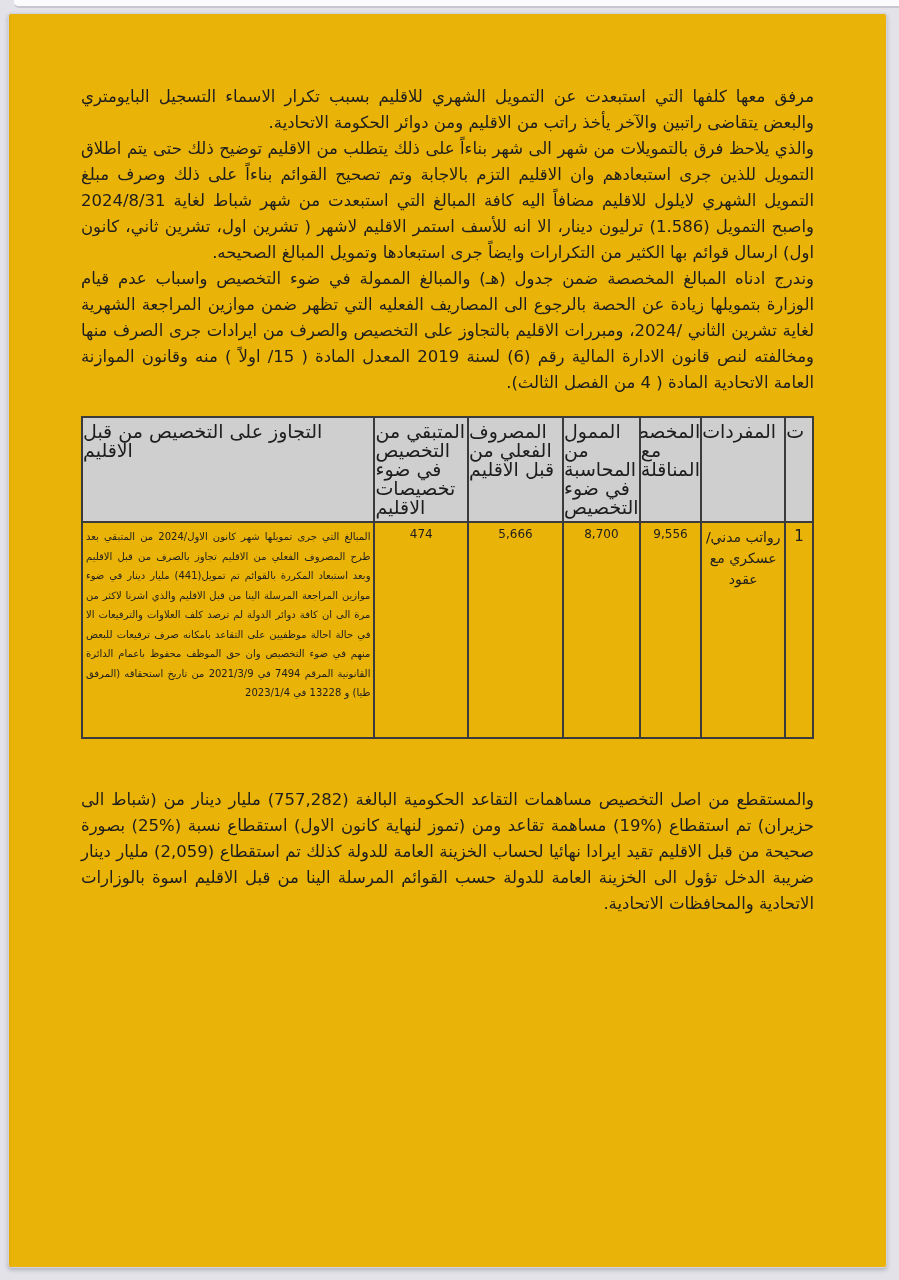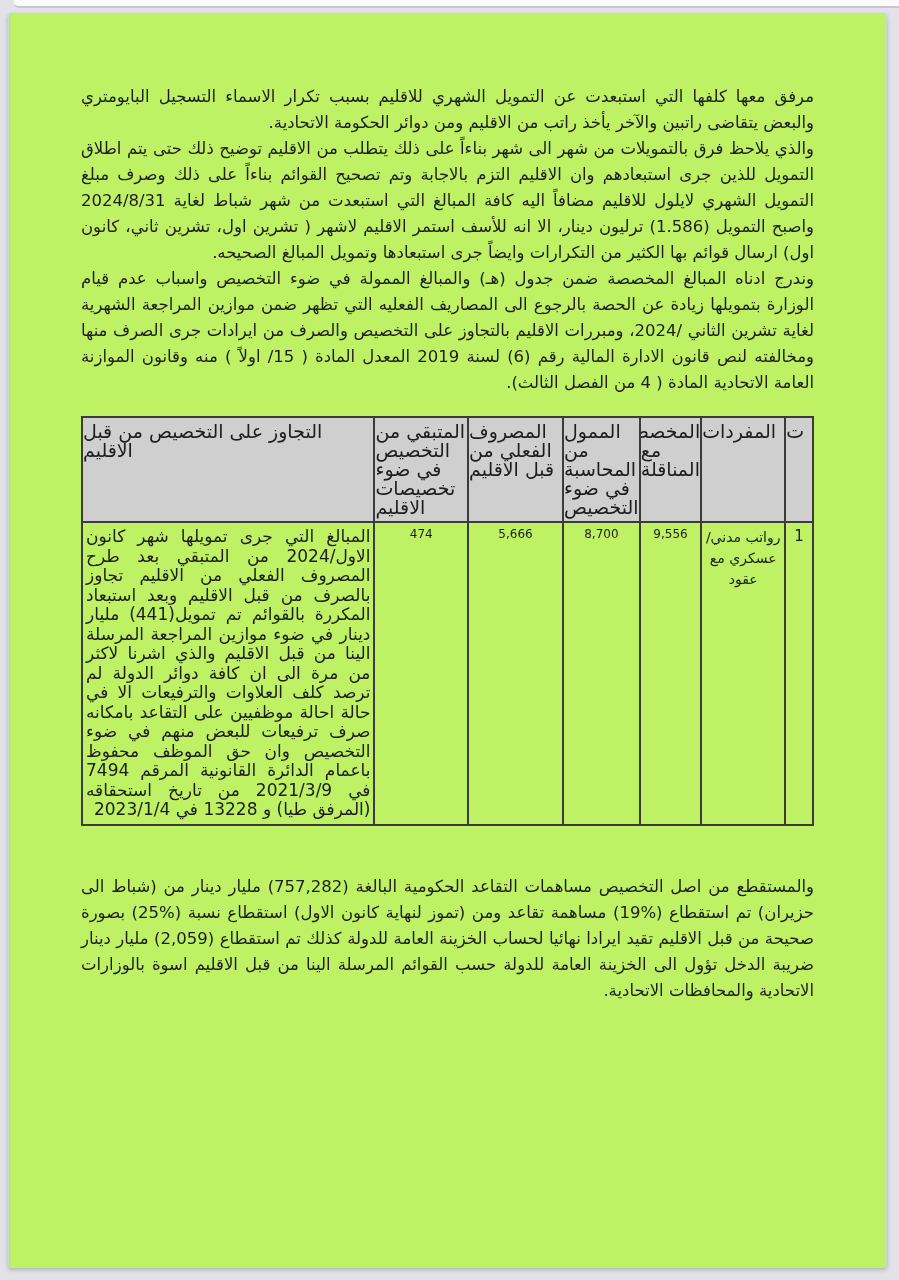--- a/index.html
+++ b/index.html
@@ -13,21 +13,21 @@
   .prev-page-strip {
     position:absolute; top:0; left:14px; right:0; height:6px;
     background:#fbfbfd;
     border-bottom:2px solid #c7c7d1;
     border-bottom-left-radius:5px;
   }
   .page {
     position:absolute; top:13px; left:8px;
     width:879px; height:1255px;
     box-sizing:border-box;
-    background:#bef264;
+    background:#eab308;
     border:1px solid #d3d3dc;
     border-radius:3px;
     box-shadow:0 2px 4px rgba(50,50,75,.28), inset 2px 0 3px -2px rgba(0,0,0,.10);
     direction:rtl;
     padding:70px 72px 0 72px;
     color:#1d1d1d;
   }
   .page p {
     margin:0;
     text-align:justify;
@@ -59,21 +59,21 @@
     line-height:19px;
     padding:4px 0;
     height:86px;
   }
   table.alloc td { padding:4px 3px; }
   td.cell-serial { text-align:center; font-size:15px; }
   td.cell-item   { text-align:center; font-size:14px; line-height:21px; padding-top:6px; }
   td.cell-num    { text-align:center; font-size:12px; padding-top:6px; }
   td.cell-note   {
     text-align:justify;
-    font-size:17px;
+    font-size:10px;
     line-height:19.5px;
     padding:5px 6px;
     height:206px;
   }
 </style>
 </head>
 <body>
 
 <div class="prev-page-strip"></div>
 

